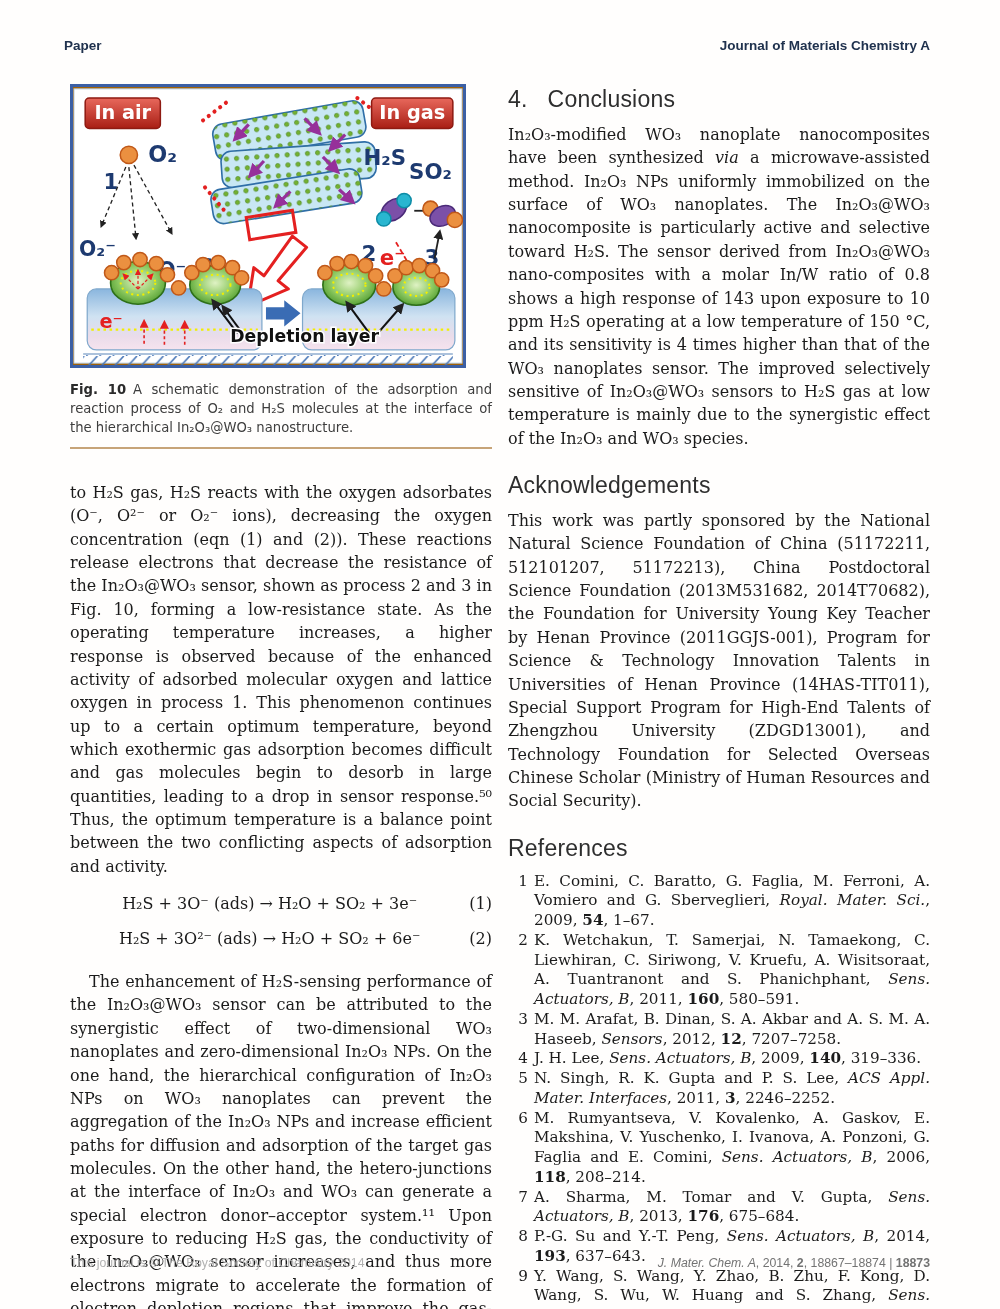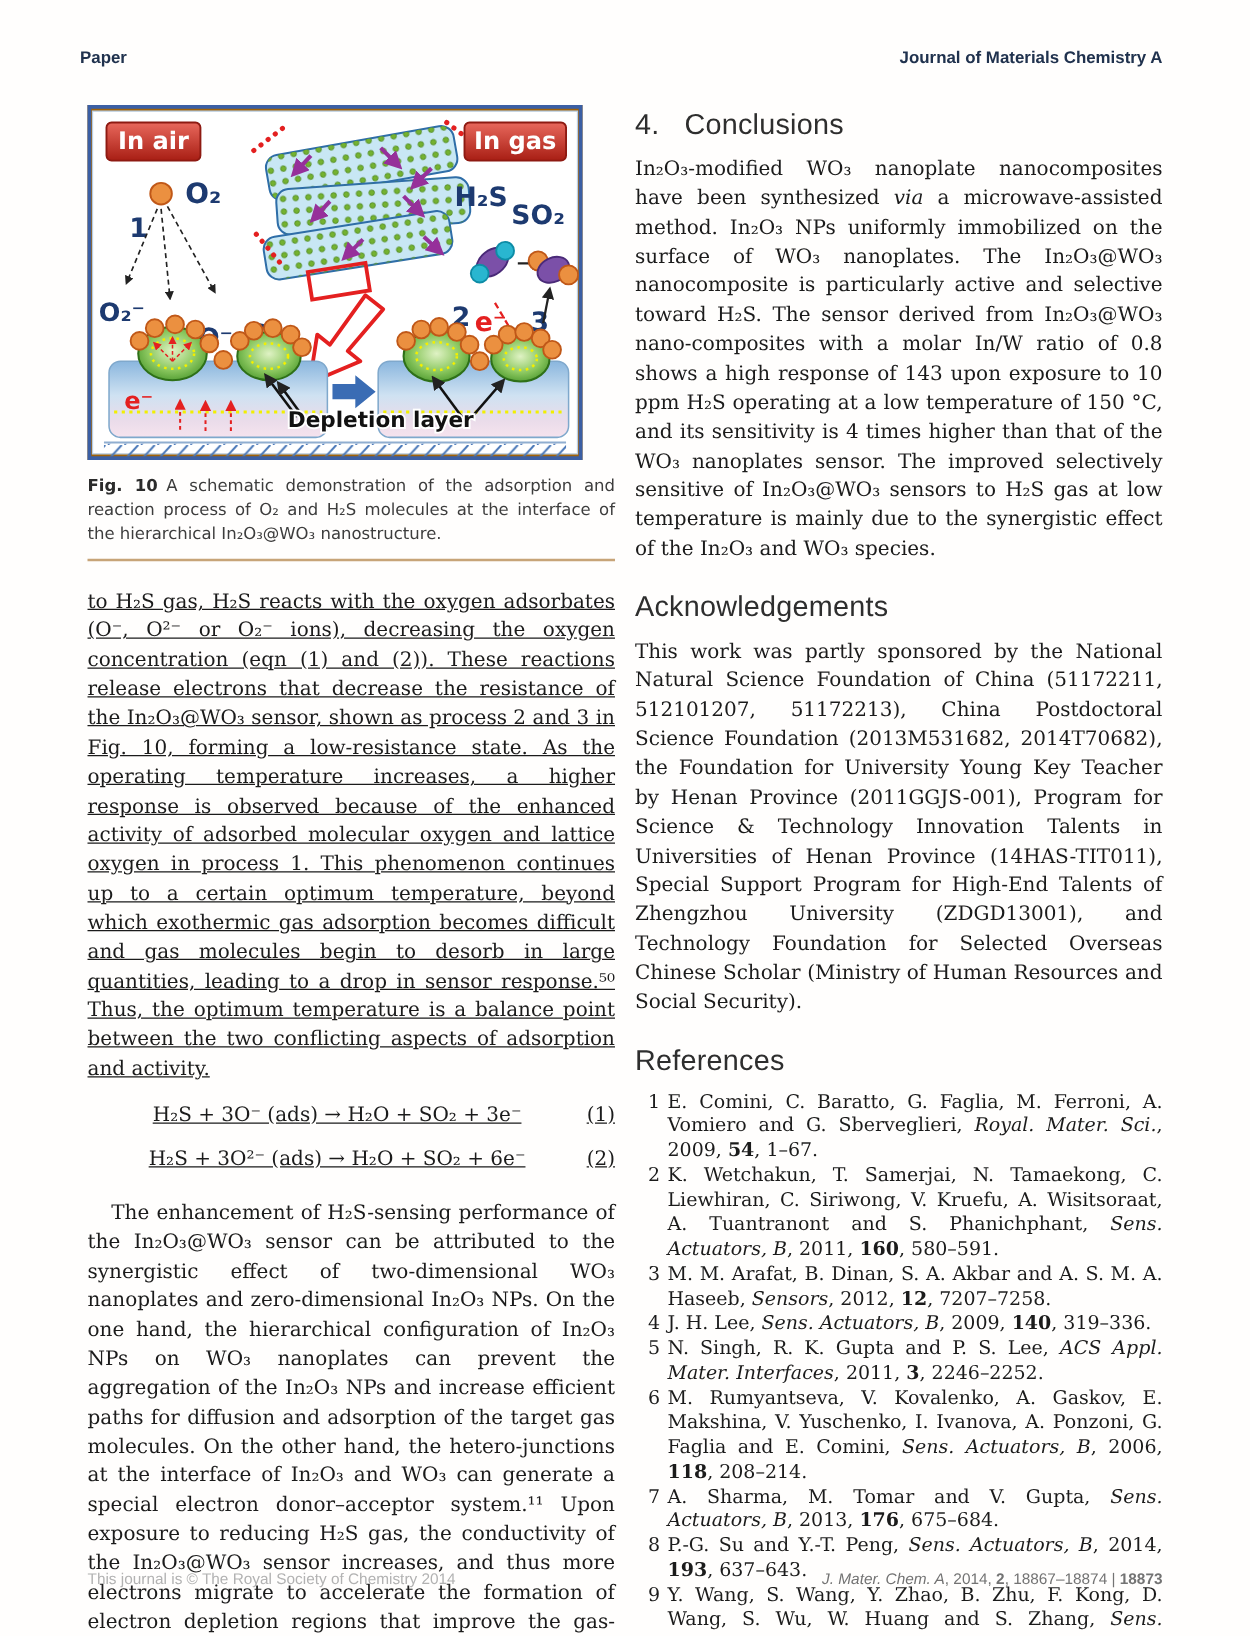--- a/index.html
+++ b/index.html
@@ -11,24 +11,24 @@
   .col-left{left:70px;}
   .col-right{left:508px;}
   .figurebox{margin:4px 0 0 8px;width:390px;height:278px;border:3px solid #3b5fa4;background:#a16207;
              box-sizing:content-box;padding:0;}
   .figurebox svg{display:block;width:390px;height:278px;}
   .caption{margin-top:12px;font-family:"DejaVu Sans","Liberation Sans",sans-serif;font-size:13.2px;
            line-height:1.44;color:#3d3d3d;text-align:justify;}
   .cap-label{font-weight:bold;color:#2b2b2b;margin-right:7px;}
   .gold-rule{margin-top:10px;border-top:2px solid #c7a478;height:0;}
   .body-text{font-size:16px;line-height:1.46;text-align:justify;margin:0;}
-  .col-left .body-text.first{margin-top:20px;text-decoration:underline;}
+  .col-left .body-text.first{margin-top:32px;}
   .indent{text-indent:19px;}
   .after-eq{margin-top:22px;}
-  .equation{display:flex;align-items:baseline;font-size:16px;margin:16px 0;text-decoration:underline;}
+  .equation{display:flex;align-items:baseline;font-size:16px;margin:16px 0;}
   .eq-body{flex:1;text-align:center;}
   .eq-num{text-align:right;}
   .sec-h{font-family:"Liberation Sans","DejaVu Sans",sans-serif;font-weight:normal;font-size:23px;
          color:#2e2e2e;margin:22px 0 10px 0;letter-spacing:0.2px;}
   .sec-h.firsth{margin-top:6px;}
   .sec-num{margin-right:20px;}
   .ref-list{margin-top:2px;}
   .ref{display:flex;font-size:15.2px;line-height:1.3;margin:0;}
   .ref-num{flex:none;width:20px;text-align:right;margin-right:6px;}
   .ref-body{flex:1;text-align:justify;}

